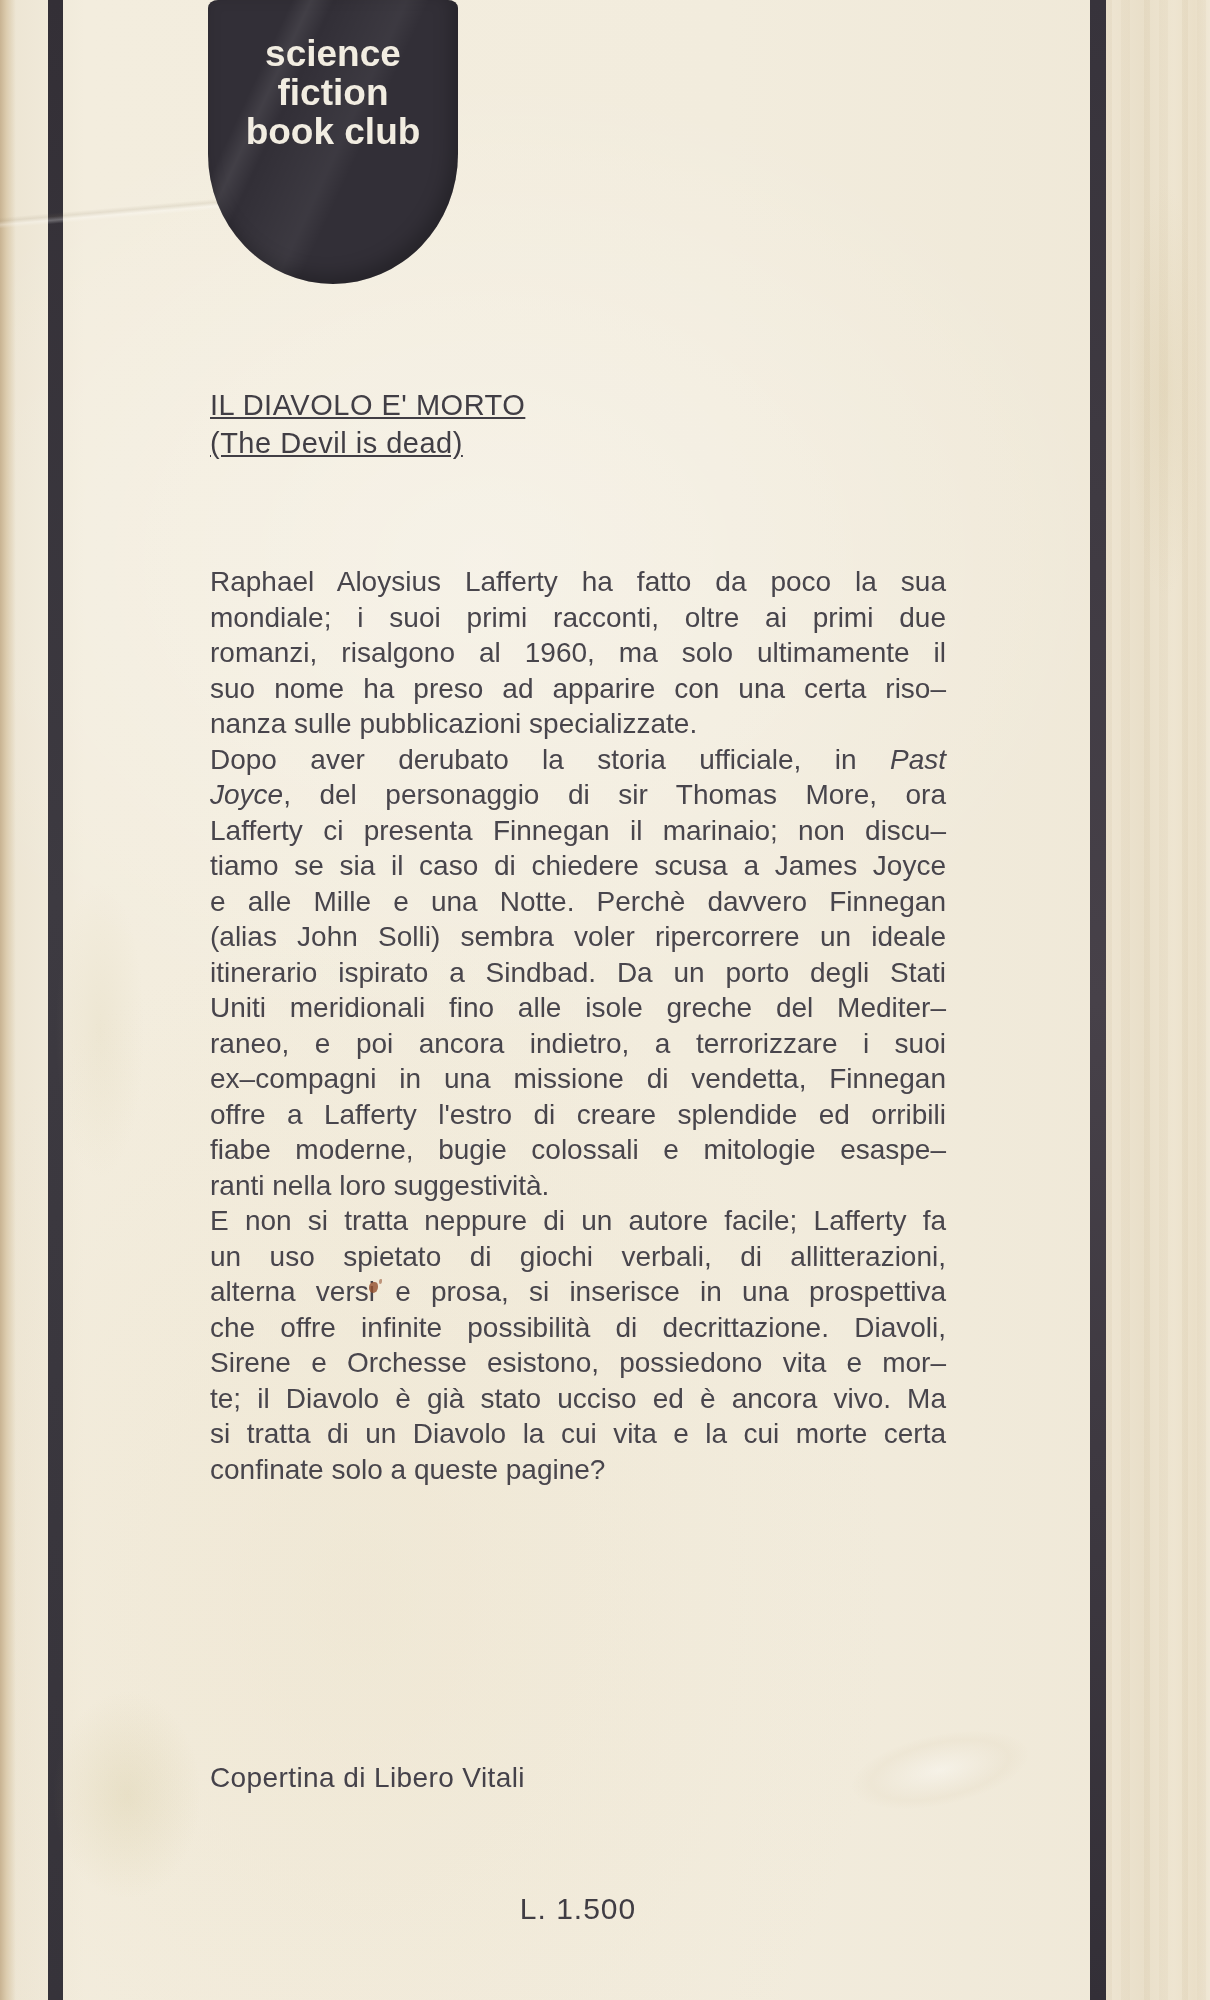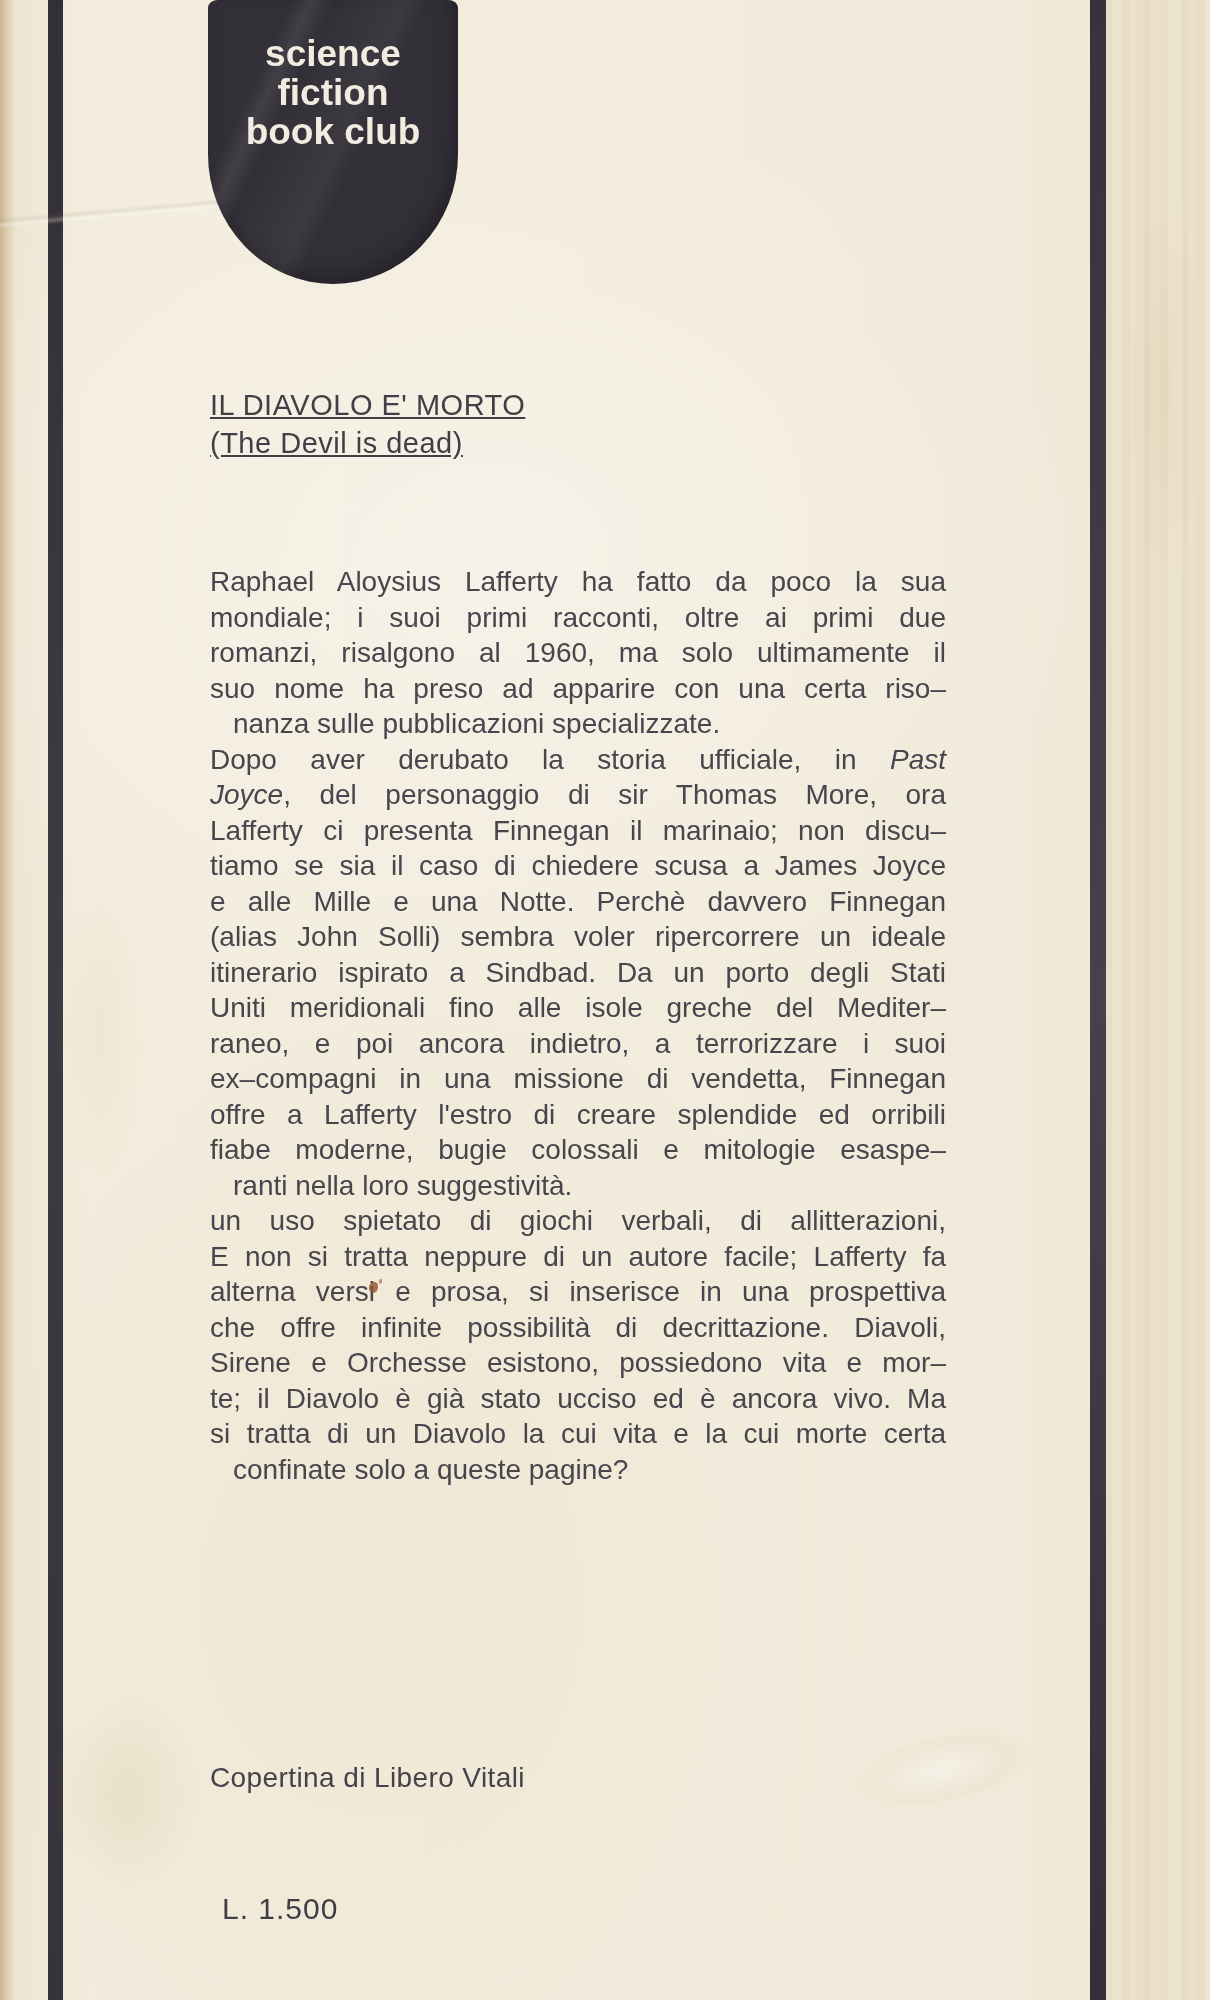--- a/index.html
+++ b/index.html
@@ -49,23 +49,23 @@
   }
   
   .content{position:absolute;left:210px;top:0;width:736px;color:#47444b;}
   .title-block{position:absolute;top:386px;left:0;font-size:29px;line-height:38px;color:#413e45;letter-spacing:.5px;text-decoration:underline;}
   .bodytext{position:absolute;top:564px;left:0;width:736px;font-size:28px;color:#48454c;}
   .bline{
     height:35.5px;line-height:35.5px;
     text-align:justify;text-align-last:justify;
     white-space:normal;
   }
-  .bline.last{text-align-last:left;margin-left:23px;}
+  .bline.last{text-align-last:left;}
   .credit{position:absolute;top:1762px;left:0;font-size:28px;color:#45424a;letter-spacing:.4px;}
-  .price{position:absolute;top:1892px;left:12px;width:736px;text-align:left;padding-right:4px;font-size:30px;color:#403d44;letter-spacing:1px;}
+  .price{position:absolute;top:1892px;left:0;width:736px;text-align:center;padding-right:4px;font-size:30px;color:#403d44;letter-spacing:1px;}
   
   .crease-tl{
     position:absolute;left:-30px;top:182px;width:430px;height:46px;
     background:linear-gradient(to bottom, rgba(0,0,0,0) 42%, rgba(134,120,92,.13) 50%, rgba(255,255,255,.28) 58%, rgba(0,0,0,0) 66%);
     transform:rotate(-5deg);
   }
   .stain-a{
     position:absolute;left:52px;top:1690px;width:150px;height:210px;border-radius:50%;
     background:radial-gradient(ellipse at center, rgba(198,184,130,.22), rgba(198,184,130,0) 70%);
   }
@@ -132,22 +132,22 @@
         <div class="bline">tiamo se sia il caso di chiedere scusa a James Joyce</div>
         <div class="bline">e alle Mille e una Notte. Perchè davvero Finnegan</div>
         <div class="bline">(alias John Solli) sembra voler ripercorrere un ideale</div>
         <div class="bline">itinerario ispirato a Sindbad. Da un porto degli Stati</div>
         <div class="bline">Uniti meridionali fino alle isole greche del Mediter–</div>
         <div class="bline">raneo, e poi ancora indietro, a terrorizzare i suoi</div>
         <div class="bline">ex–compagni in una missione di vendetta, Finnegan</div>
         <div class="bline">offre a Lafferty l'estro di creare splendide ed orribili</div>
         <div class="bline">fiabe moderne, bugie colossali e mitologie esaspe–</div>
         <div class="bline last">ranti nella loro suggestività.</div>
+        <div class="bline">E non si tratta neppure di un autore facile; Lafferty fa</div>
         <div class="bline">un uso spietato di giochi verbali, di allitterazioni,</div>
-        <div class="bline">E non si tratta neppure di un autore facile; Lafferty fa</div>
         <div class="bline">alterna versi e prosa, si inserisce in una prospettiva</div>
         <div class="bline">che offre infinite possibilità di decrittazione. Diavoli,</div>
         <div class="bline">Sirene e Orchesse esistono, possiedono vita e mor–</div>
         <div class="bline">te; il Diavolo è già stato ucciso ed è ancora vivo. Ma</div>
         <div class="bline">si tratta di un Diavolo la cui vita e la cui morte certa</div>
         <div class="bline last">confinate solo a queste pagine?</div>
       </div>
 
     <div class="credit">Copertina di Libero Vitali</div>
     <div class="price">L. 1.500</div>

